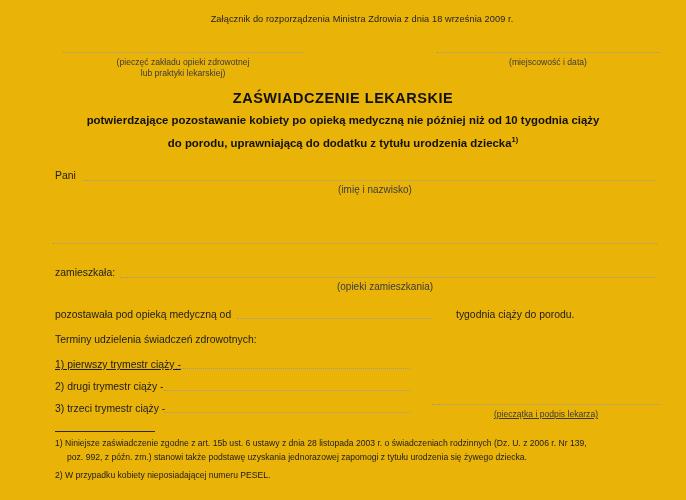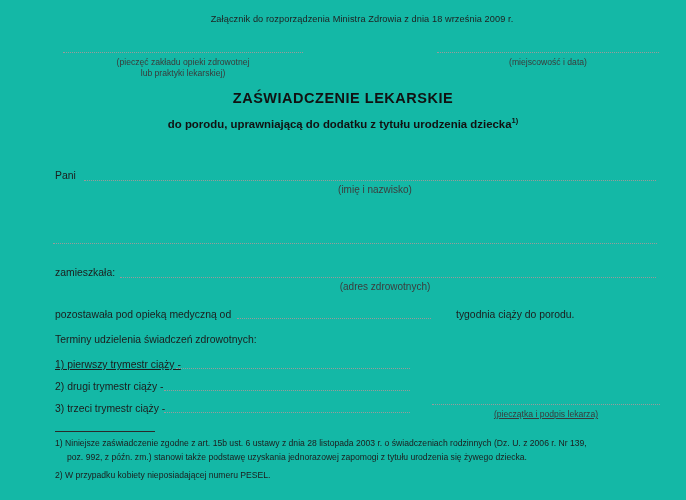--- a/index.html
+++ b/index.html
@@ -8,21 +8,21 @@
     background: #ffffff;
   }
   body {
     font-family: "Liberation Sans", sans-serif;
     color: #1c1c1c;
   }
   #page {
     position: relative;
     width: 686px;
     height: 500px;
-    background: #14b8a6;
+    background: #eab308;
     overflow: hidden;
     box-sizing: border-box;
   }
 
   
   .dots {
     border-bottom: 1px dotted #9a9a9a;
     height: 0;
     display: block;
   }
@@ -149,34 +149,35 @@
     <div>lub praktyki lekarskiej)</div>
   </div>
 
   <div class="abs stamp-block" id="stamp-right">
     <span class="dots"></span>
     <div>(miejscowość i data)</div>
   </div>
 
   <div class="abs title-main">ZAŚWIADCZENIE LEKARSKIE</div>
   <div class="abs title-sub">
+    <div>potwierdzające pozostawanie kobiety po opieką medyczną nie później niż od 10 tygodnia ciąży</div>
     <div>
       <span>do porodu, uprawniającą do dodatku z tytułu urodzenia dziecka</span><sup>1)</sup>
     </div>
   </div>
 
   <div class="abs row-label" id="pani-label">Pani</div>
   <div class="abs dots" id="pani-dots"></div>
   <div class="abs caption" id="pani-caption">(imię i nazwisko)</div>
 
   <div class="abs dots" id="pesel-dots"></div>
 
   <div class="abs row-label" id="zam-label">zamieszkała:</div>
   <div class="abs dots" id="zam-dots"></div>
-  <div class="abs caption" id="zam-caption">(adres zdrowotnych)</div>
+  <div class="abs caption" id="zam-caption">(opieki zamieszkania)</div>
 
   <div class="abs row-label" id="poz-label">pozostawała pod opieką medyczną od</div>
   <div class="abs dots" id="poz-dots"></div>
   <div class="abs row-label" id="poz-tail">tygodnia ciąży do porodu.</div>
 
   <div class="abs row-label" id="terminy-label">Terminy udzielenia świadczeń zdrowotnych:</div>
 
   <div class="abs tri-label" id="tri1-label">1) pierwszy trymestr ciąży -</div>
   <div class="abs dots" id="tri1-dots"></div>
 

